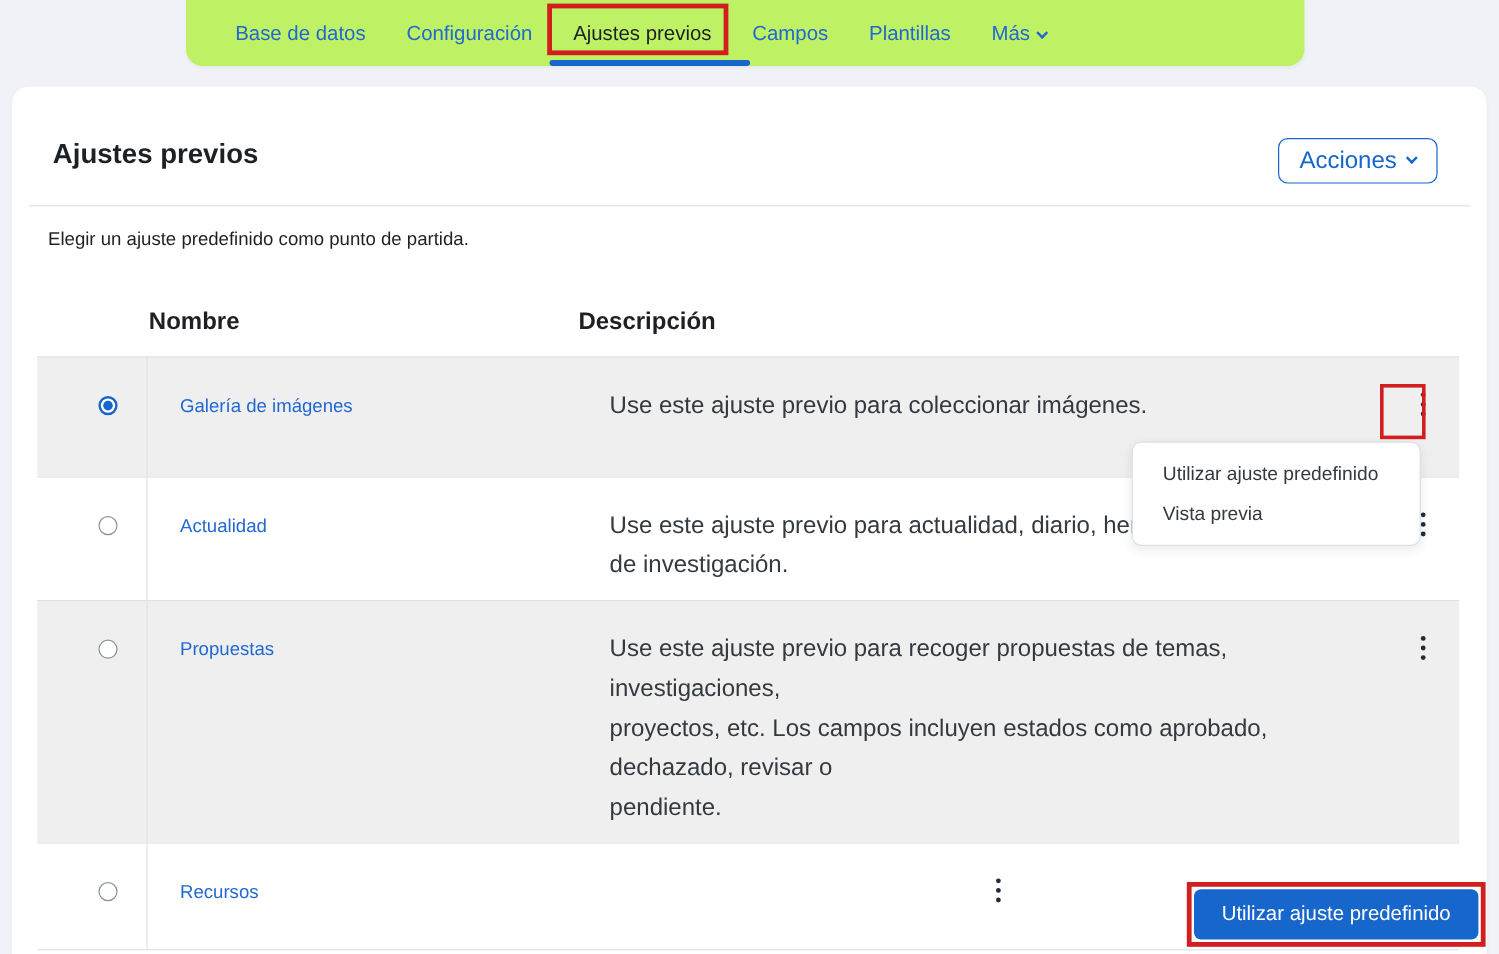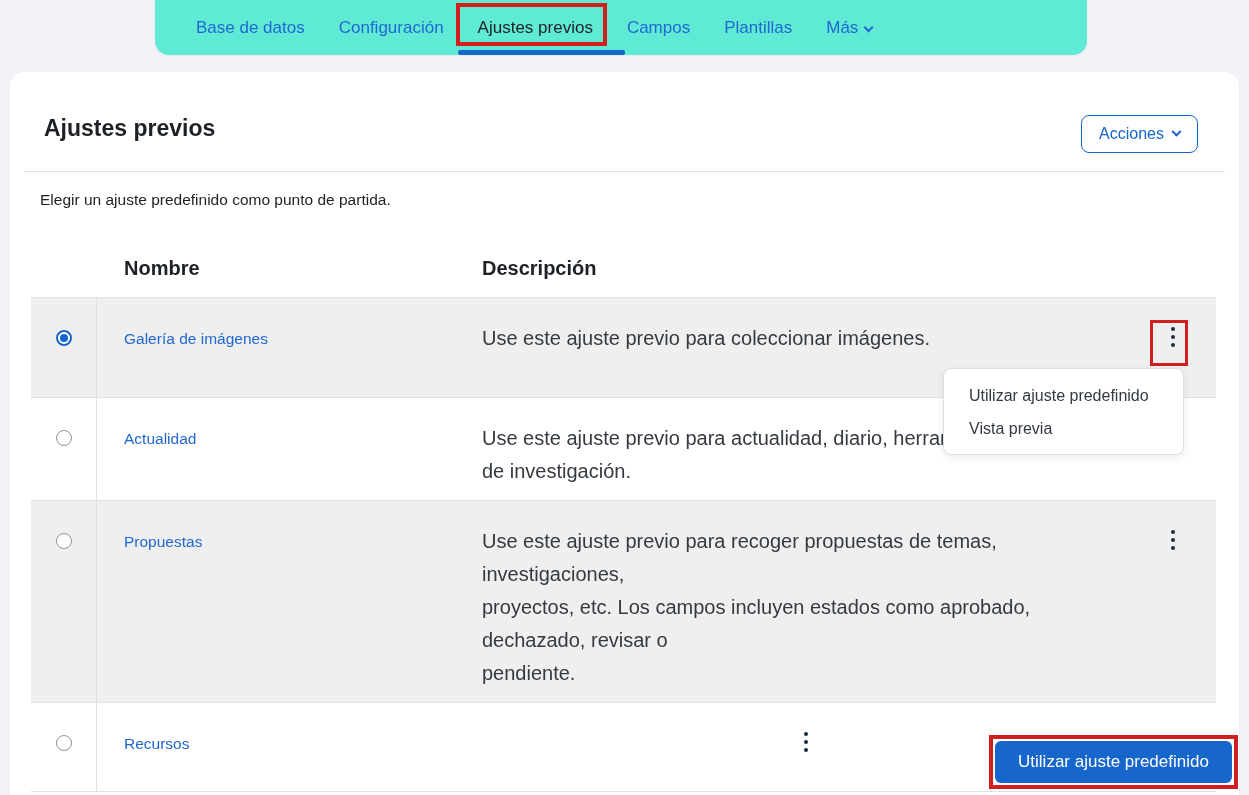--- a/index.html
+++ b/index.html
@@ -11,21 +11,21 @@
   body{
     font-family:"Liberation Sans", sans-serif;
     background:var(--pagebg);
     position:relative;
     overflow:hidden;
     color:var(--textbody);
   }
   
   .tabbar{
     position:absolute;left:155px;top:0;width:932px;height:55px;
-    background:#5eead4;border-radius:0 0 14px 14px;
+    background:#bef264;border-radius:0 0 14px 14px;
     display:flex;align-items:center;gap:34px;padding-left:41px;
     box-shadow:0 1px 3px rgba(40,50,70,.05);
   }
   .tab{font-size:17px;color:var(--link);text-decoration:none;white-space:nowrap;cursor:pointer;}
   .tab.active{color:var(--textdark);}
   .tab .chev{margin-left:7px;transform:translateY(-2px) rotate(45deg);}
   .chev{
     display:inline-block;width:7px;height:7px;
     border-right:2px solid currentColor;border-bottom:2px solid currentColor;
   }
@@ -40,32 +40,32 @@
     box-shadow:0 1px 3px rgba(40,50,70,.05);
   }
   .page-title{
     position:absolute;left:34px;top:43px;
     font-size:23px;font-weight:700;color:var(--textdark);
   }
   .actions-btn{
     position:absolute;right:41px;top:43px;height:38px;
     display:flex;align-items:center;gap:9px;padding:0 17px;
     background:#fff;border:1px solid var(--primary);border-radius:8px;
-    color:var(--primary);font-size:16px;cursor:pointer;
+    color:var(--primary);font-size:20px;cursor:pointer;
     font-family:"Liberation Sans", sans-serif;
   }
   .divider{position:absolute;left:14px;right:14px;top:99px;height:1px;background:var(--border);}
   .intro{position:absolute;left:30px;top:119px;font-size:15.5px;color:var(--textdark);}
   
   .preset-table{position:absolute;left:21px;top:168px;width:1185px;}
   .trow{display:grid;grid-template-columns:66px 385px 648px 1fr;}
   .thead{height:57px;align-items:center;}
   .thead .th{font-size:20px;font-weight:700;color:var(--textdark);}
   .th-name{padding-left:27px;}
-  .tbody-row{border-top:1px solid var(--border);}
+  .tbody-row{border-top:1px solid var(--border);padding-left:26px;}
   .tbody-row:last-child{border-bottom:1px solid var(--border);}
   .tbody-row.stripe{background:var(--stripe);}
   .r1{min-height:100px;} .r2{min-height:102px;} .r3{min-height:131px;} .r4{min-height:90px;}
   .cell-radio{border-right:1px solid var(--border);display:flex;justify-content:center;padding-top:32px;}
   .radio{
     width:16px;height:16px;border-radius:50%;
     border:1.5px solid #8d9399;background:#fff;cursor:pointer;position:relative;flex:none;
   }
   .radio.checked{border:2px solid var(--primary);}
   .radio.checked::after{

